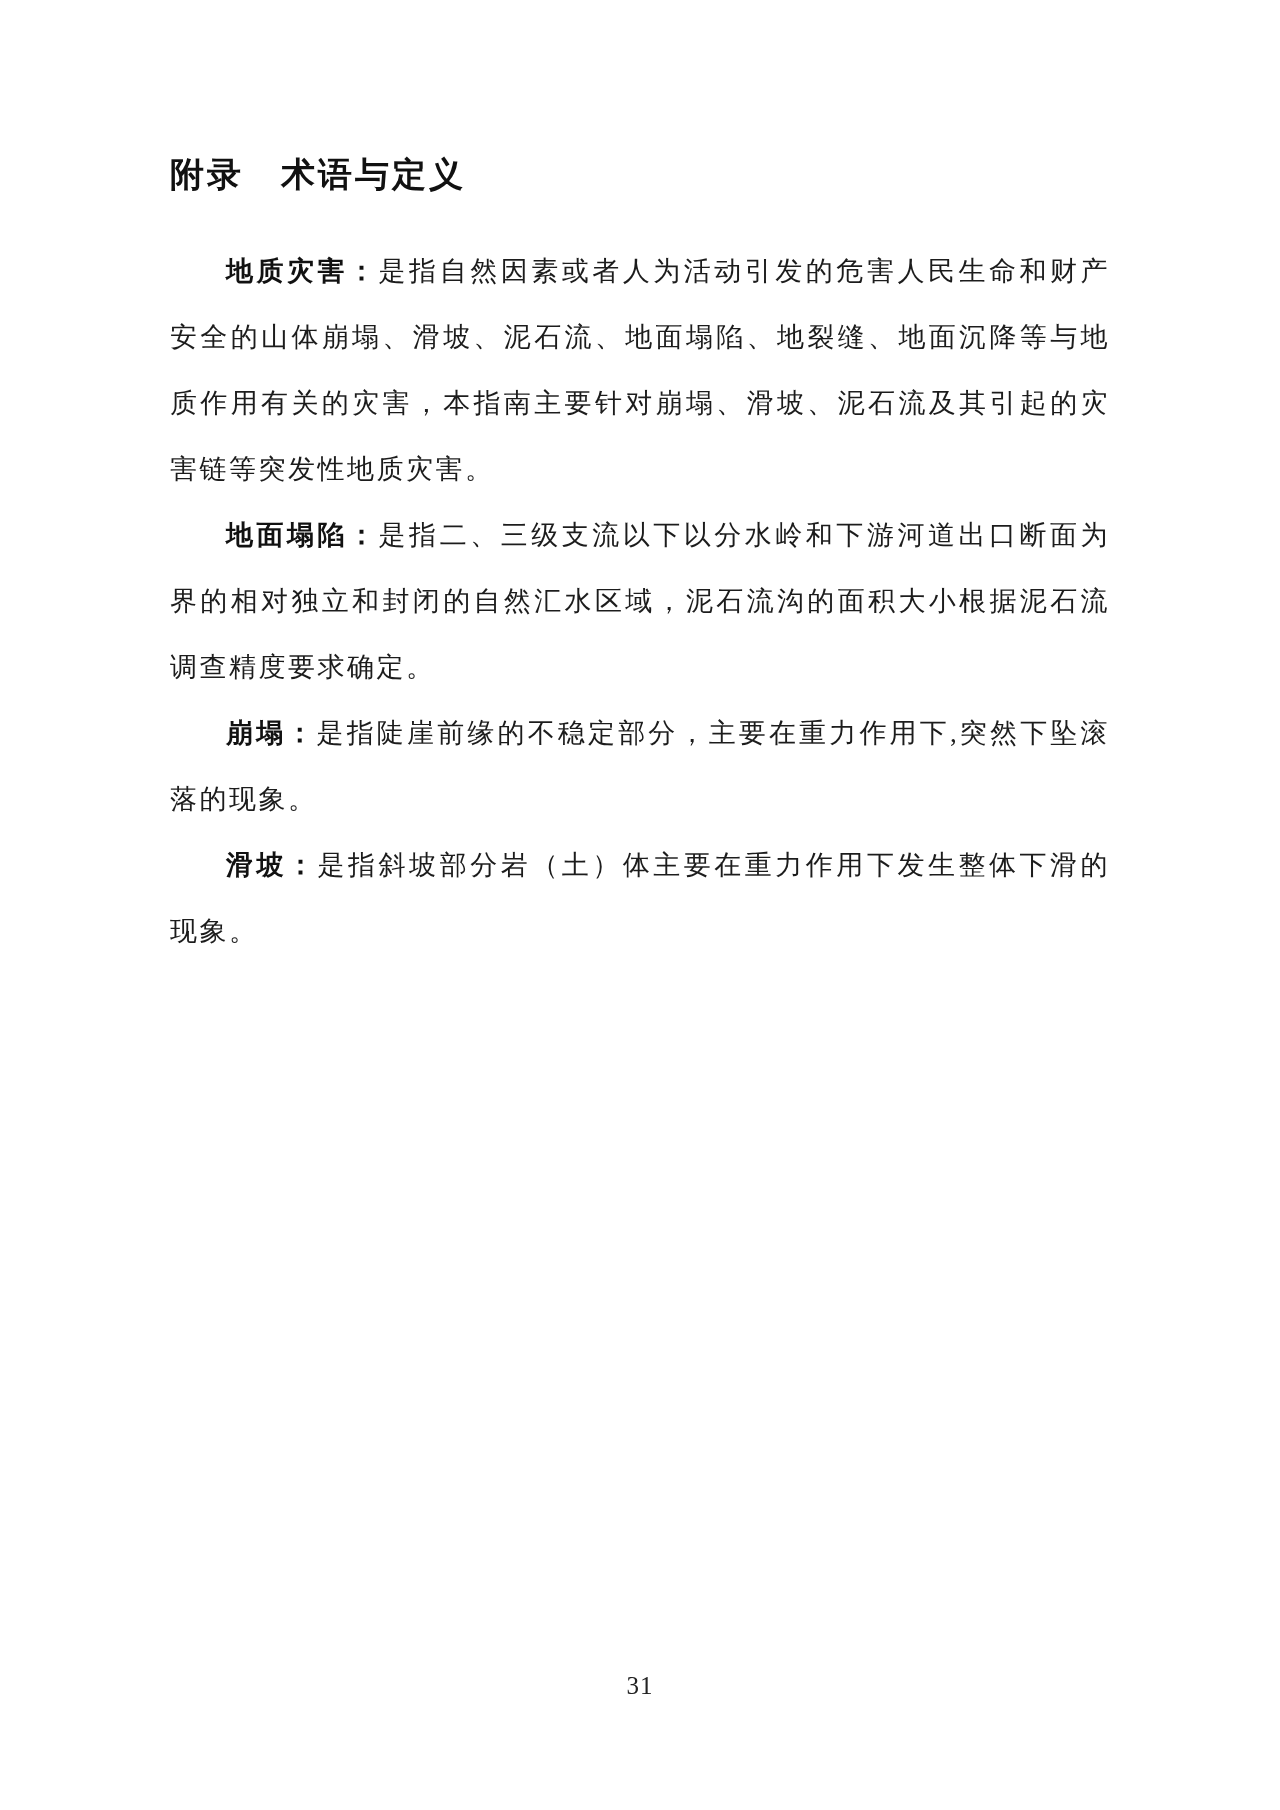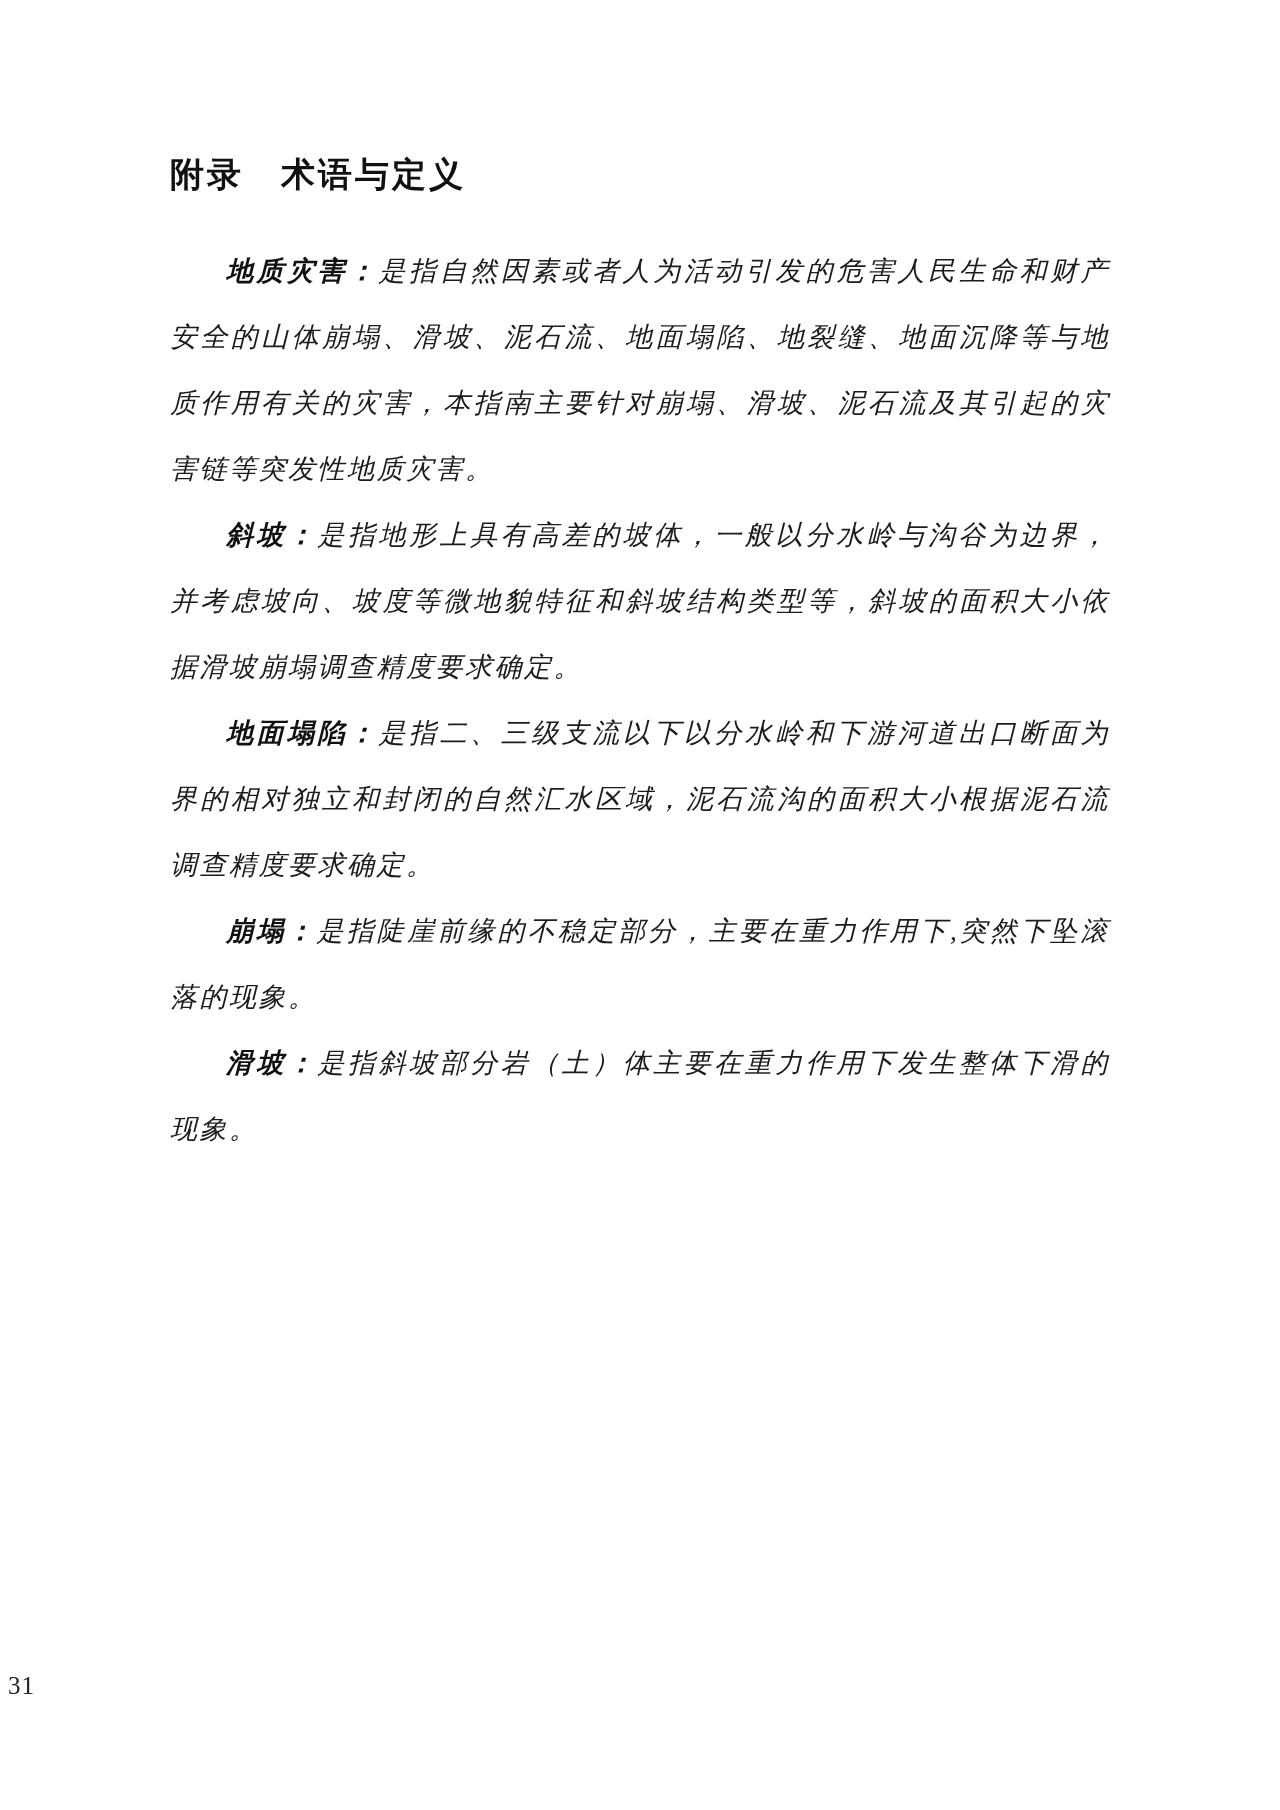--- a/index.html
+++ b/index.html
@@ -30,46 +30,44 @@
     white-space: pre;
   }
   .definitions p {
     margin: 0;
     font-size: 27px;
     line-height: 66px;
     letter-spacing: 2.5px;
     text-indent: 56px;
     text-align: justify;
     text-justify: inter-character;
-    font-style: italic;
   }
   .definitions p .term {
     font-family: "Liberation Sans", "DejaVu Sans", sans-serif;
     font-weight: 700;
     color: #111111;
   }
   .page-number {
     position: absolute;
-    left: 8px;
+    left: 0;
     right: 0;
     top: 1672px;
-    text-align: left;
+    text-align: center;
     font-size: 25px;
     letter-spacing: 1px;
     color: #222222;
   }
 </style>
 </head>
 <body>
 
 <div class="page">
   <h1 class="doc-title">附录　术语与定义</h1>
 
   <div class="definitions">
       <p><span class="term">地质灾害：</span><span>是指自然因素或者人为活动引发的危害人民生命和财产安全的山体崩塌、滑坡、泥石流、地面塌陷、地裂缝、地面沉降等与地质作用有关的灾害，本指南主要针对崩塌、滑坡、泥石流及其引起的灾害链等突发性地质灾害。</span></p>
-      <p><span class="term">斜坡：</span><span>是指地形上具有高差的坡体，一般以分水岭与沟谷为边界，并考虑坡向、坡度等微地貌特征和斜坡结构类型等，斜坡的面积大小依据滑坡崩塌调查精度要求确定。</span></p>
       <p><span class="term">地面塌陷：</span><span>是指二、三级支流以下以分水岭和下游河道出口断面为界的相对独立和封闭的自然汇水区域，泥石流沟的面积大小根据泥石流调查精度要求确定。</span></p>
       <p><span class="term">崩塌：</span><span>是指陡崖前缘的不稳定部分，主要在重力作用下,突然下坠滚落的现象。</span></p>
       <p><span class="term">滑坡：</span><span>是指斜坡部分岩（土）体主要在重力作用下发生整体下滑的现象。</span></p>
     </div>
 
   <div class="page-number">31</div>
 </div>
 
 </body></html>

